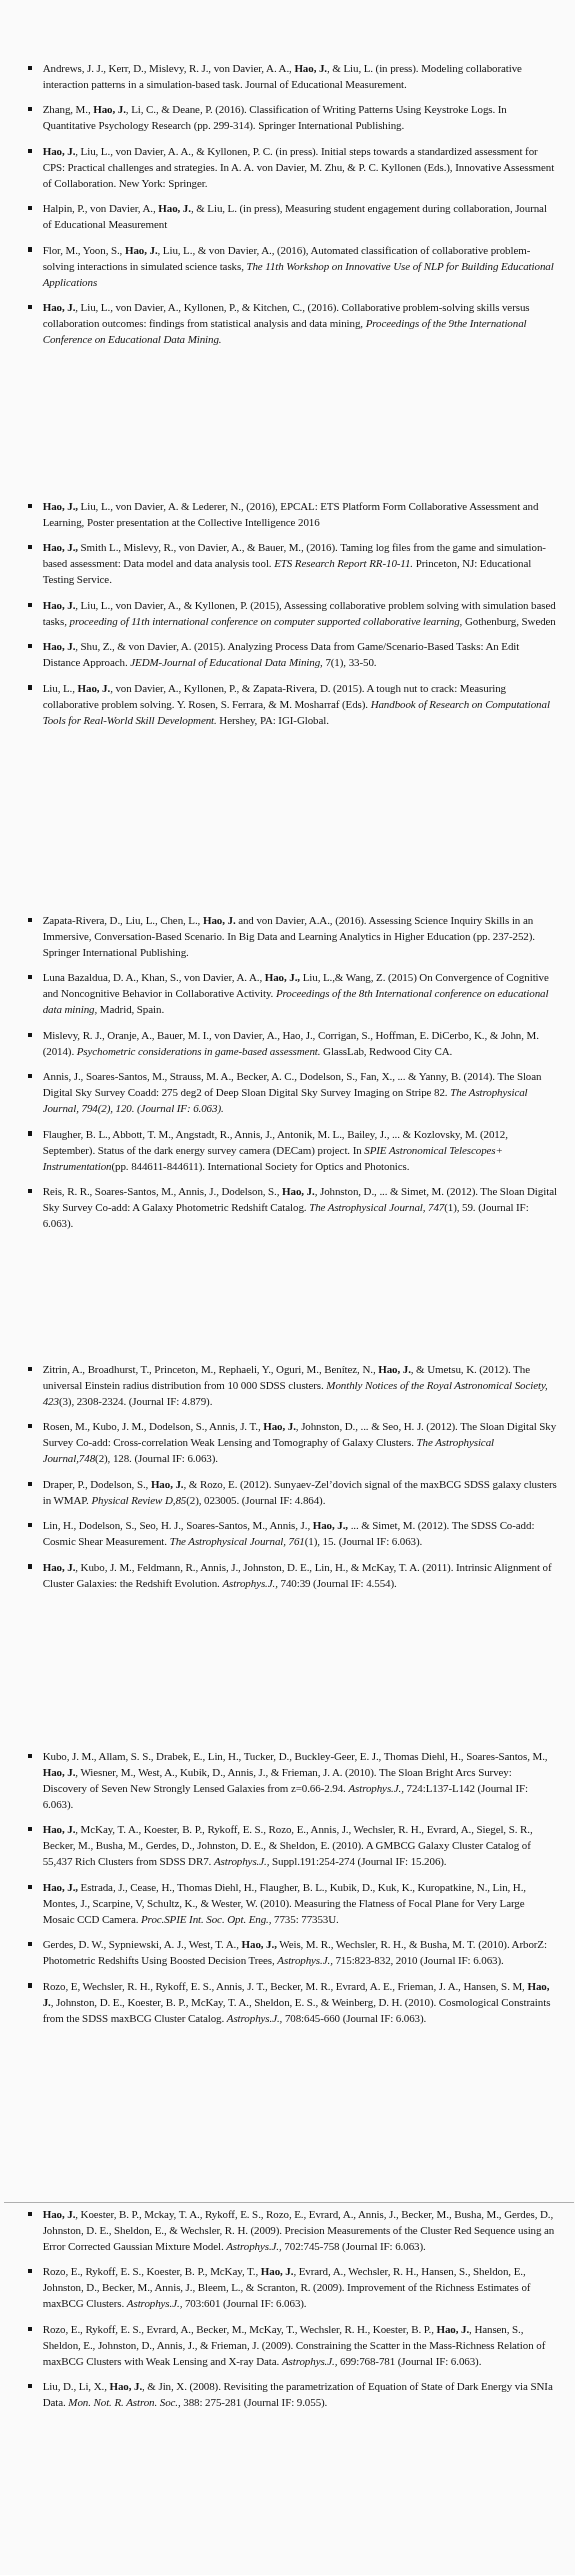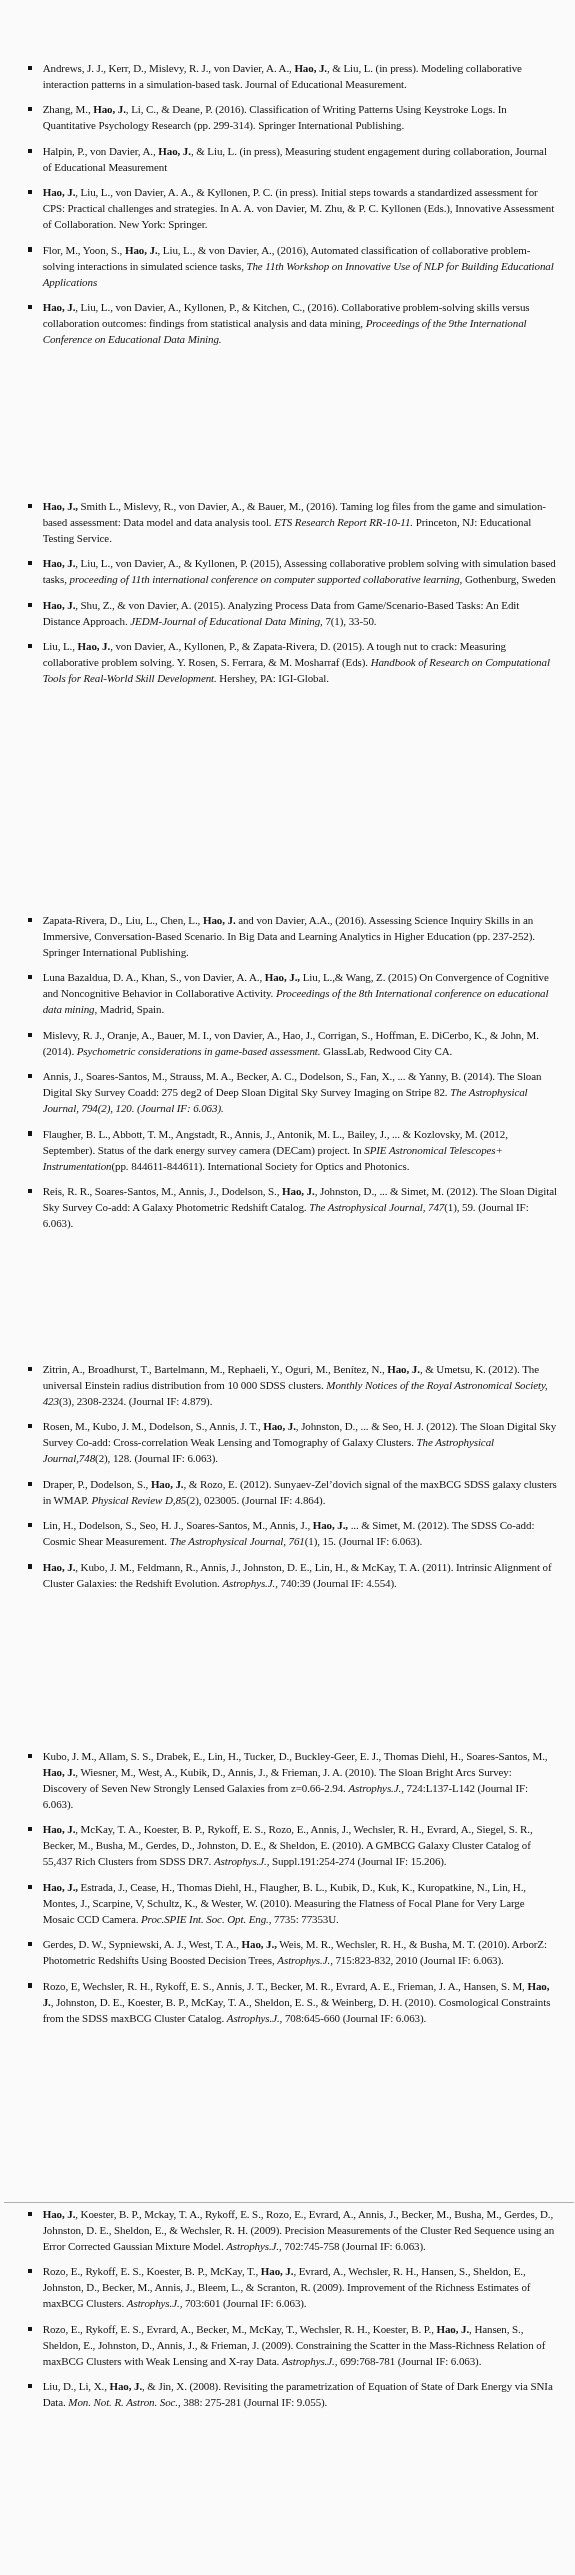--- a/index.html
+++ b/index.html
@@ -55,36 +55,40 @@
       <div class="ref-item">
         <span class="bullet"></span>
         <div class="ref-text"><span>Andrews, J. J., Kerr, D., Mislevy, R. J., von Davier, A. A., </span><span class="b">Hao, J.</span><span>, &amp; Liu, L. (in press). Modeling collaborative interaction patterns in a simulation-based task. Journal of Educational Measurement.</span></div>
       </div>
       <div class="ref-item">
         <span class="bullet"></span>
         <div class="ref-text"><span>Zhang, M., </span><span class="b">Hao, J.</span><span>, Li, C., &amp; Deane, P. (2016). Classification of Writing Patterns Using Keystroke Logs. In Quantitative Psychology Research (pp. 299-314). Springer International Publishing.</span></div>
       </div>
       <div class="ref-item">
         <span class="bullet"></span>
-        <div class="ref-text"><span>Halpin, P., von Davier, A., </span><span class="b">Hao, J.</span><span>, &amp; Liu, L. (in press), Measuring student engagement during collaboration, Journal of Educational Measurement</span></div>
+        <div class="ref-text"><span class="b">Hao, J.</span><span>, Liu, L., von Davier, A. A., &amp; Kyllonen, P. C. (in press). Initial steps towards a standardized assessment for CPS: Practical challenges and strategies. In A. A. von Davier, M. Zhu, &amp; P. C. Kyllonen (Eds.), Innovative Assessment of Collaboration. New York: Springer.</span></div>
       </div>
       <div class="ref-item">
         <span class="bullet"></span>
-        <div class="ref-text"><span class="b">Hao, J.</span><span>, Liu, L., von Davier, A. A., &amp; Kyllonen, P. C. (in press). Initial steps towards a standardized assessment for CPS: Practical challenges and strategies. In A. A. von Davier, M. Zhu, &amp; P. C. Kyllonen (Eds.), Innovative Assessment of Collaboration. New York: Springer.</span></div>
+        <div class="ref-text"><span>Halpin, P., von Davier, A., </span><span class="b">Hao, J.</span><span>, &amp; Liu, L. (in press), Measuring student engagement during collaboration, Journal of Educational Measurement</span></div>
       </div>
       <div class="ref-item">
         <span class="bullet"></span>
         <div class="ref-text"><span>Flor, M., Yoon, S., </span><span class="b">Hao, J.</span><span>, Liu, L., &amp; von Davier, A., (2016), Automated classification of collaborative problem-solving interactions in simulated science tasks, </span><span class="i">The 11th Workshop on Innovative Use of NLP for Building Educational Applications</span></div>
       </div>
       <div class="ref-item">
         <span class="bullet"></span>
         <div class="ref-text"><span class="b">Hao, J.</span><span>, Liu, L., von Davier, A., Kyllonen, P., &amp; Kitchen, C., (2016). Collaborative problem-solving skills versus collaboration outcomes: findings from statistical analysis and data mining, </span><span class="i">Proceedings of the 9the International Conference on Educational Data Mining.</span></div>
       </div>
     </section>
   <section class="pub-section" style="top:498px">
+      <div class="ref-item">
+        <span class="bullet"></span>
+        <div class="ref-text"><span class="b">Hao, J.,</span><span> Liu, L., von Davier, A. &amp; Lederer, N., (2016), EPCAL: ETS Platform Form Collaborative Assessment and Learning, Poster presentation at the Collective Intelligence 2016</span></div>
+      </div>
       <div class="ref-item">
         <span class="bullet"></span>
         <div class="ref-text"><span class="b">Hao, J.,</span><span> Smith L., Mislevy, R., von Davier, A., &amp; Bauer, M., (2016). Taming log files from the game and simulation-based assessment: Data model and data analysis tool. </span><span class="i">ETS Research Report RR-10-11.</span><span> Princeton, NJ: Educational Testing Service.</span></div>
       </div>
       <div class="ref-item">
         <span class="bullet"></span>
         <div class="ref-text"><span class="b">Hao, J.</span><span>, Liu, L., von Davier, A., &amp; Kyllonen, P. (2015), Assessing collaborative problem solving with simulation based tasks, </span><span class="i">proceeding of 11th international conference on computer supported collaborative learning</span><span>, Gothenburg, Sweden</span></div>
       </div>
       <div class="ref-item">
         <span class="bullet"></span>
@@ -117,21 +121,21 @@
         <div class="ref-text"><span>Flaugher, B. L., Abbott, T. M., Angstadt, R., Annis, J., Antonik, M. L., Bailey, J., ... &amp; Kozlovsky, M. (2012, September). Status of the dark energy survey camera (DECam) project. In </span><span class="i">SPIE Astronomical Telescopes+ Instrumentation</span><span>(pp. 844611-844611). International Society for Optics and Photonics.</span></div>
       </div>
       <div class="ref-item">
         <span class="bullet"></span>
         <div class="ref-text"><span>Reis, R. R., Soares-Santos, M., Annis, J., Dodelson, S., </span><span class="b">Hao, J.</span><span>, Johnston, D., ... &amp; Simet, M. (2012). The Sloan Digital Sky Survey Co-add: A Galaxy Photometric Redshift Catalog. </span><span class="i">The Astrophysical Journal, 747</span><span>(1), 59. (Journal IF: 6.063).</span></div>
       </div>
     </section>
   <section class="pub-section" style="top:1361px">
       <div class="ref-item">
         <span class="bullet"></span>
-        <div class="ref-text"><span>Zitrin, A., Broadhurst, T., Bartelmann, M., Rephaeli, Y., Oguri, M., Benítez, N., </span><span class="b">Hao, J.</span><span>, &amp; Umetsu, K. (2012). The universal Einstein radius distribution from 10 000 SDSS clusters. </span><span class="i">Monthly Notices of the Royal Astronomical Society, 423</span><span>(3), 2308-2324. (Journal IF: 4.879).</span></div>
+        <div class="ref-text"><span>Zitrin, A., Broadhurst, T., Princeton, M., Rephaeli, Y., Oguri, M., Benítez, N., </span><span class="b">Hao, J.</span><span>, &amp; Umetsu, K. (2012). The universal Einstein radius distribution from 10 000 SDSS clusters. </span><span class="i">Monthly Notices of the Royal Astronomical Society, 423</span><span>(3), 2308-2324. (Journal IF: 4.879).</span></div>
       </div>
       <div class="ref-item">
         <span class="bullet"></span>
         <div class="ref-text"><span>Rosen, M., Kubo, J. M., Dodelson, S., Annis, J. T., </span><span class="b">Hao, J.</span><span>, Johnston, D., ... &amp; Seo, H. J. (2012). The Sloan Digital Sky Survey Co-add: Cross-correlation Weak Lensing and Tomography of Galaxy Clusters. </span><span class="i">The Astrophysical Journal,748</span><span>(2), 128. (Journal IF: 6.063).</span></div>
       </div>
       <div class="ref-item">
         <span class="bullet"></span>
         <div class="ref-text"><span>Draper, P., Dodelson, S., </span><span class="b">Hao, J.</span><span>, &amp; Rozo, E. (2012). Sunyaev-Zel’dovich signal of the maxBCG SDSS galaxy clusters in WMAP. </span><span class="i">Physical Review D,85</span><span>(2), 023005. (Journal IF: 4.864).</span></div>
       </div>
       <div class="ref-item">

